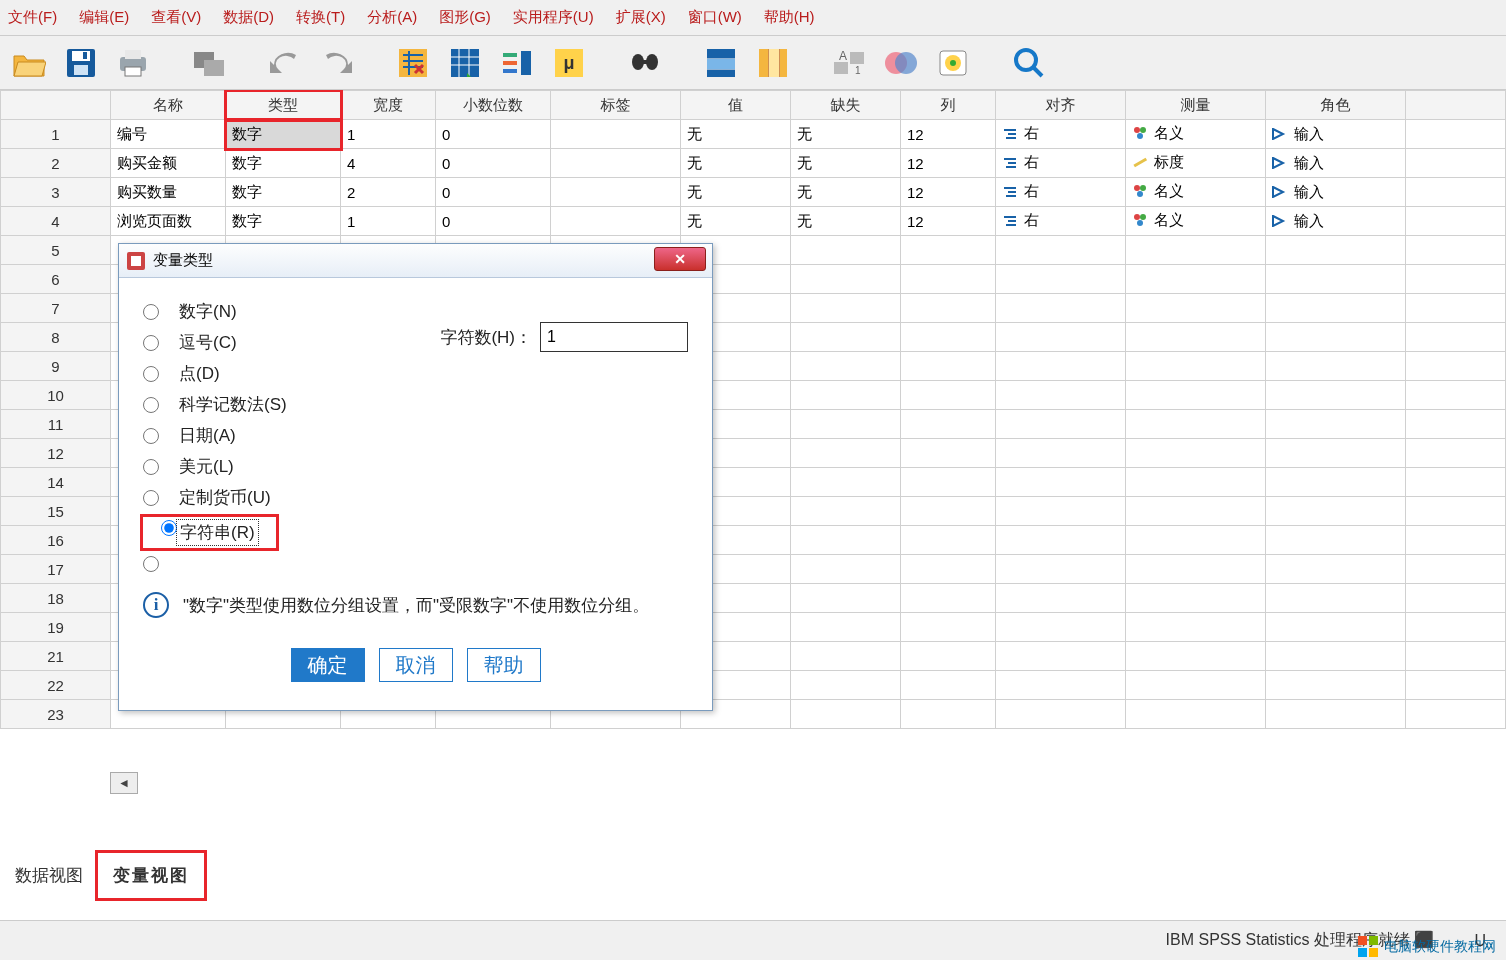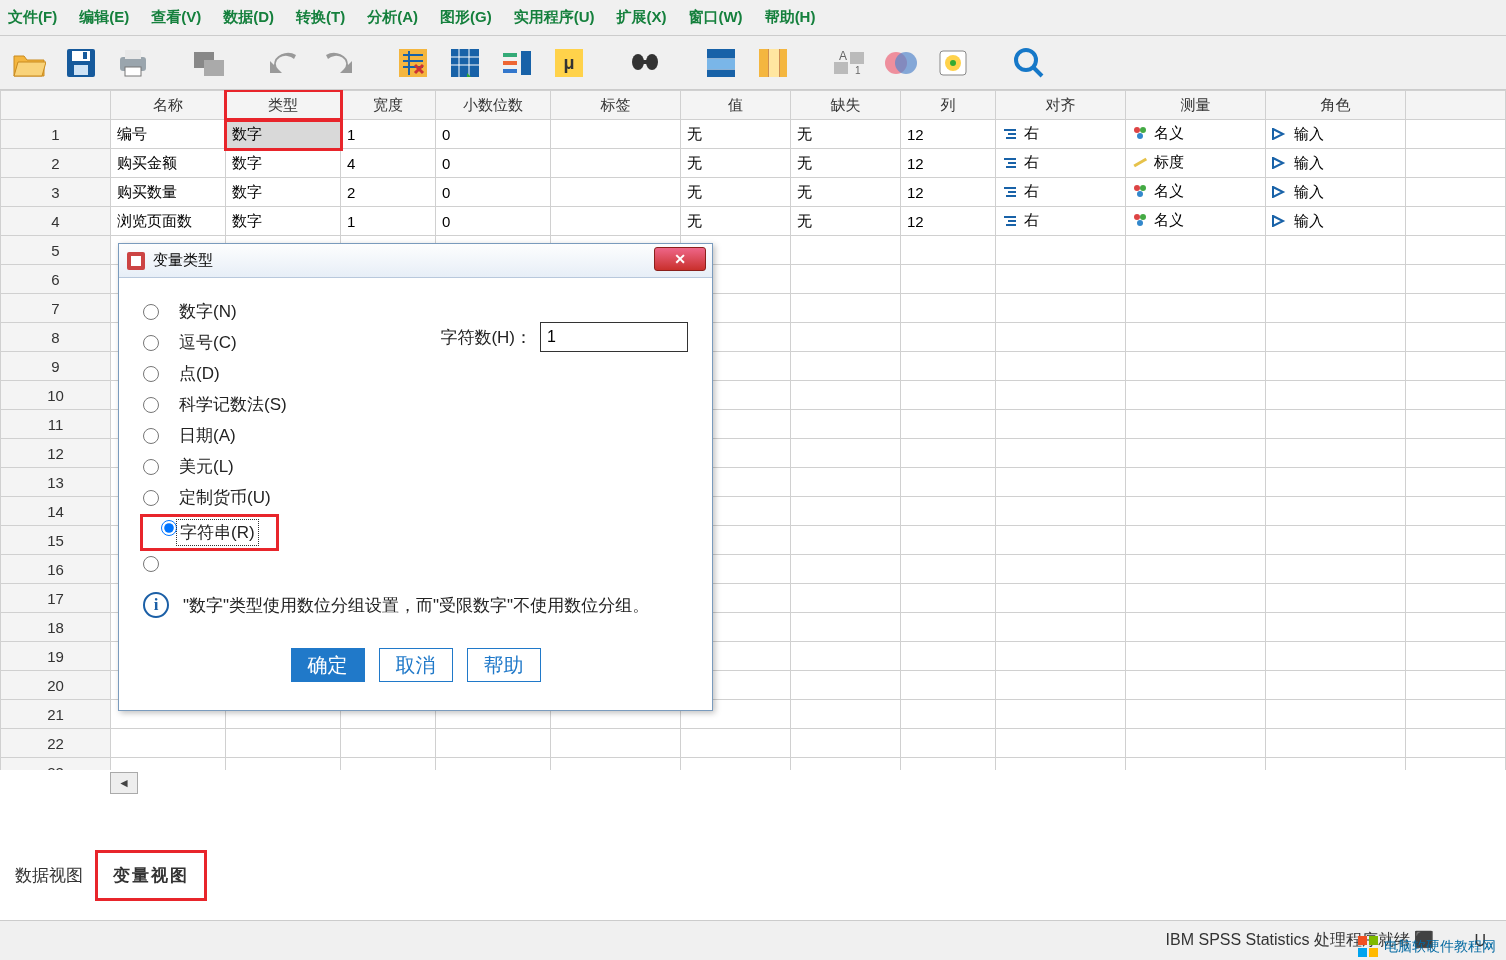--- a/index.html
+++ b/index.html
@@ -1,19 +1,19 @@
 <!DOCTYPE html>
 <html><head>
 <meta charset="utf-8">
 <style>
 * { box-sizing: border-box; margin: 0; padding: 0; }
 body { font-family: "Microsoft YaHei", SimSun, Arial, sans-serif; font-size: 15px; background: #fff; width: 1506px; height: 960px; overflow: hidden; position: relative; }
 
 .menubar { height: 36px; background: #f0f0f0; display: flex; align-items: center; padding: 0 8px; gap: 22px; border-bottom: 1px solid #ccc; }
-.menubar span { color: #15803d; cursor: default; font-weight: bold; }
+.menubar span { color: #b91c1c; cursor: default; }
 
 .toolbar { height: 54px; background: #f0f0f0; display: flex; align-items: center; padding: 0 8px; gap: 10px; border-bottom: 1px solid #ccc; }
 .tb-btn { width: 42px; height: 42px; display: flex; align-items: center; justify-content: center; }
 .tb-sep { width: 14px; }
 
 .grid-wrap { position: relative; height: 680px; overflow: hidden; background: #fff; }
 table.grid { border-collapse: collapse; table-layout: fixed; width: 1506px; }
 .grid th, .grid td { border: 1px solid #d0d0d0; height: 29px; font-size: 15px; font-weight: normal; overflow: hidden; white-space: nowrap; }
 .grid th { background: #f4f4f4; text-align: center; color: #333; }
 .grid .rowhdr { background: #f4f4f4; text-align: center; width: 110px; }
@@ -500,35 +500,20 @@
           <td></td>
           <td></td>
           <td></td>
           <td></td>
           <td></td>
           <td></td>
           <td></td>
           <td></td>
         </tr>
         <tr>
-          <th class="rowhdr">13</th>
-          <td></td>
-          <td></td>
-          <td></td>
-          <td></td>
-          <td></td>
-          <td></td>
-          <td></td>
-          <td></td>
-          <td></td>
-          <td></td>
-          <td></td>
-          <td></td>
-        </tr>
-        <tr>
           <th class="rowhdr">14</th>
           <td></td>
           <td></td>
           <td></td>
           <td></td>
           <td></td>
           <td></td>
           <td></td>
           <td></td>
           <td></td>
@@ -591,35 +576,20 @@
           <td></td>
           <td></td>
           <td></td>
           <td></td>
           <td></td>
           <td></td>
           <td></td>
         </tr>
         <tr>
           <th class="rowhdr">19</th>
-          <td></td>
-          <td></td>
-          <td></td>
-          <td></td>
-          <td></td>
-          <td></td>
-          <td></td>
-          <td></td>
-          <td></td>
-          <td></td>
-          <td></td>
-          <td></td>
-        </tr>
-        <tr>
-          <th class="rowhdr">20</th>
           <td></td>
           <td></td>
           <td></td>
           <td></td>
           <td></td>
           <td></td>
           <td></td>
           <td></td>
           <td></td>
           <td></td>

